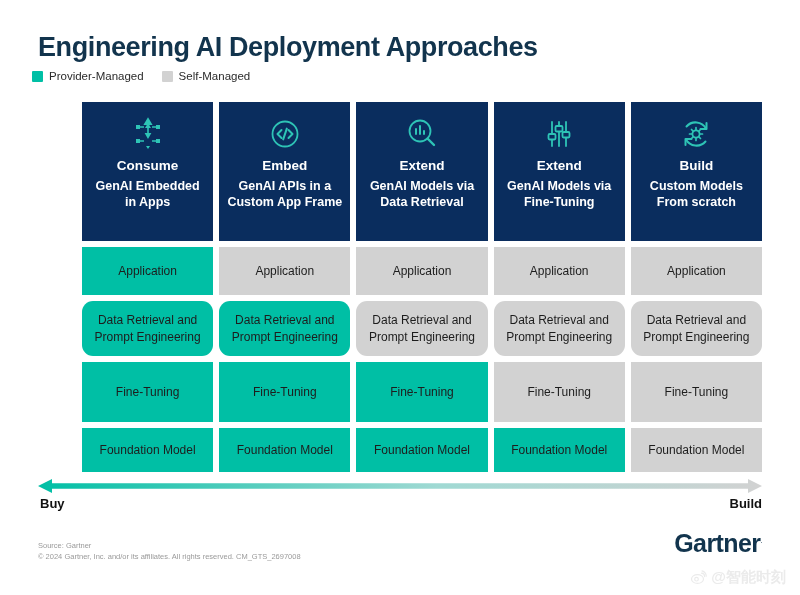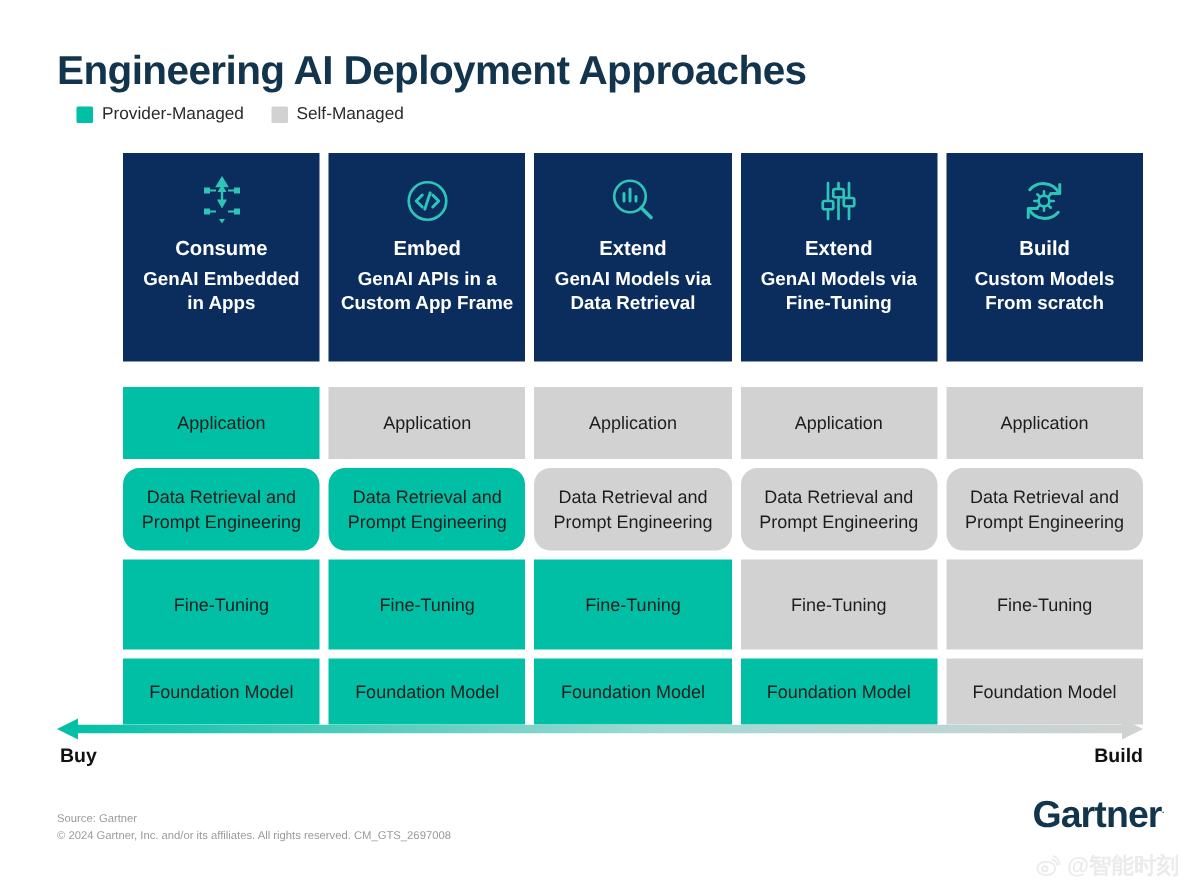--- a/index.html
+++ b/index.html
@@ -23,21 +23,21 @@
     font-size: 27px;
     font-weight: bold;
     color: #12344d;
     letter-spacing: -0.4px;
     white-space: nowrap;
   }
 
   
   .legend {
     position: absolute;
-    left: 51px; top: 70px;
+    left: 32px; top: 70px;
     display: flex;
     gap: 18px;
   }
   .legend-item {
     display: flex;
     align-items: center;
     gap: 6px;
   }
   .legend-swatch {
     width: 11px; height: 11px;
@@ -104,21 +104,21 @@
     align-items: center;
     justify-content: center;
     text-align: center;
     font-size: 12px;
     line-height: 1.35;
     color: #1d1d1d;
     padding: 4px 6px;
   }
   .cell.provider { background: #00bfa5; }
   .cell.self     { background: #d2d2d2; }
-  .cell.h-app    { height: 48px; margin-top: 11px; }
+  .cell.h-app    { height: 48px; }
   .cell.h-data   { height: 55px; border-radius: 11px; }
   .cell.h-fine   { height: 60px; }
   .cell.h-found  { height: 44px; }
 
   
   .arrow-wrap {
     position: absolute;
     left: 38px; top: 478px;
     width: 724px; height: 16px;
   }
@@ -137,21 +137,21 @@
   
   .source {
     position: absolute;
     left: 38px; top: 540px;
     font-size: 7.5px;
     color: #9a9a9a;
     line-height: 1.5;
   }
   .gartner-logo {
     position: absolute;
-    right: 24px; top: 529px;
+    right: 38px; top: 529px;
     font-size: 25px;
     font-weight: bold;
     color: #12344d;
     letter-spacing: -0.6px;
     font-family: "Liberation Sans", sans-serif;
   }
   .gartner-logo .reg {
     font-size: 8px;
     vertical-align: super;
     font-weight: normal;

